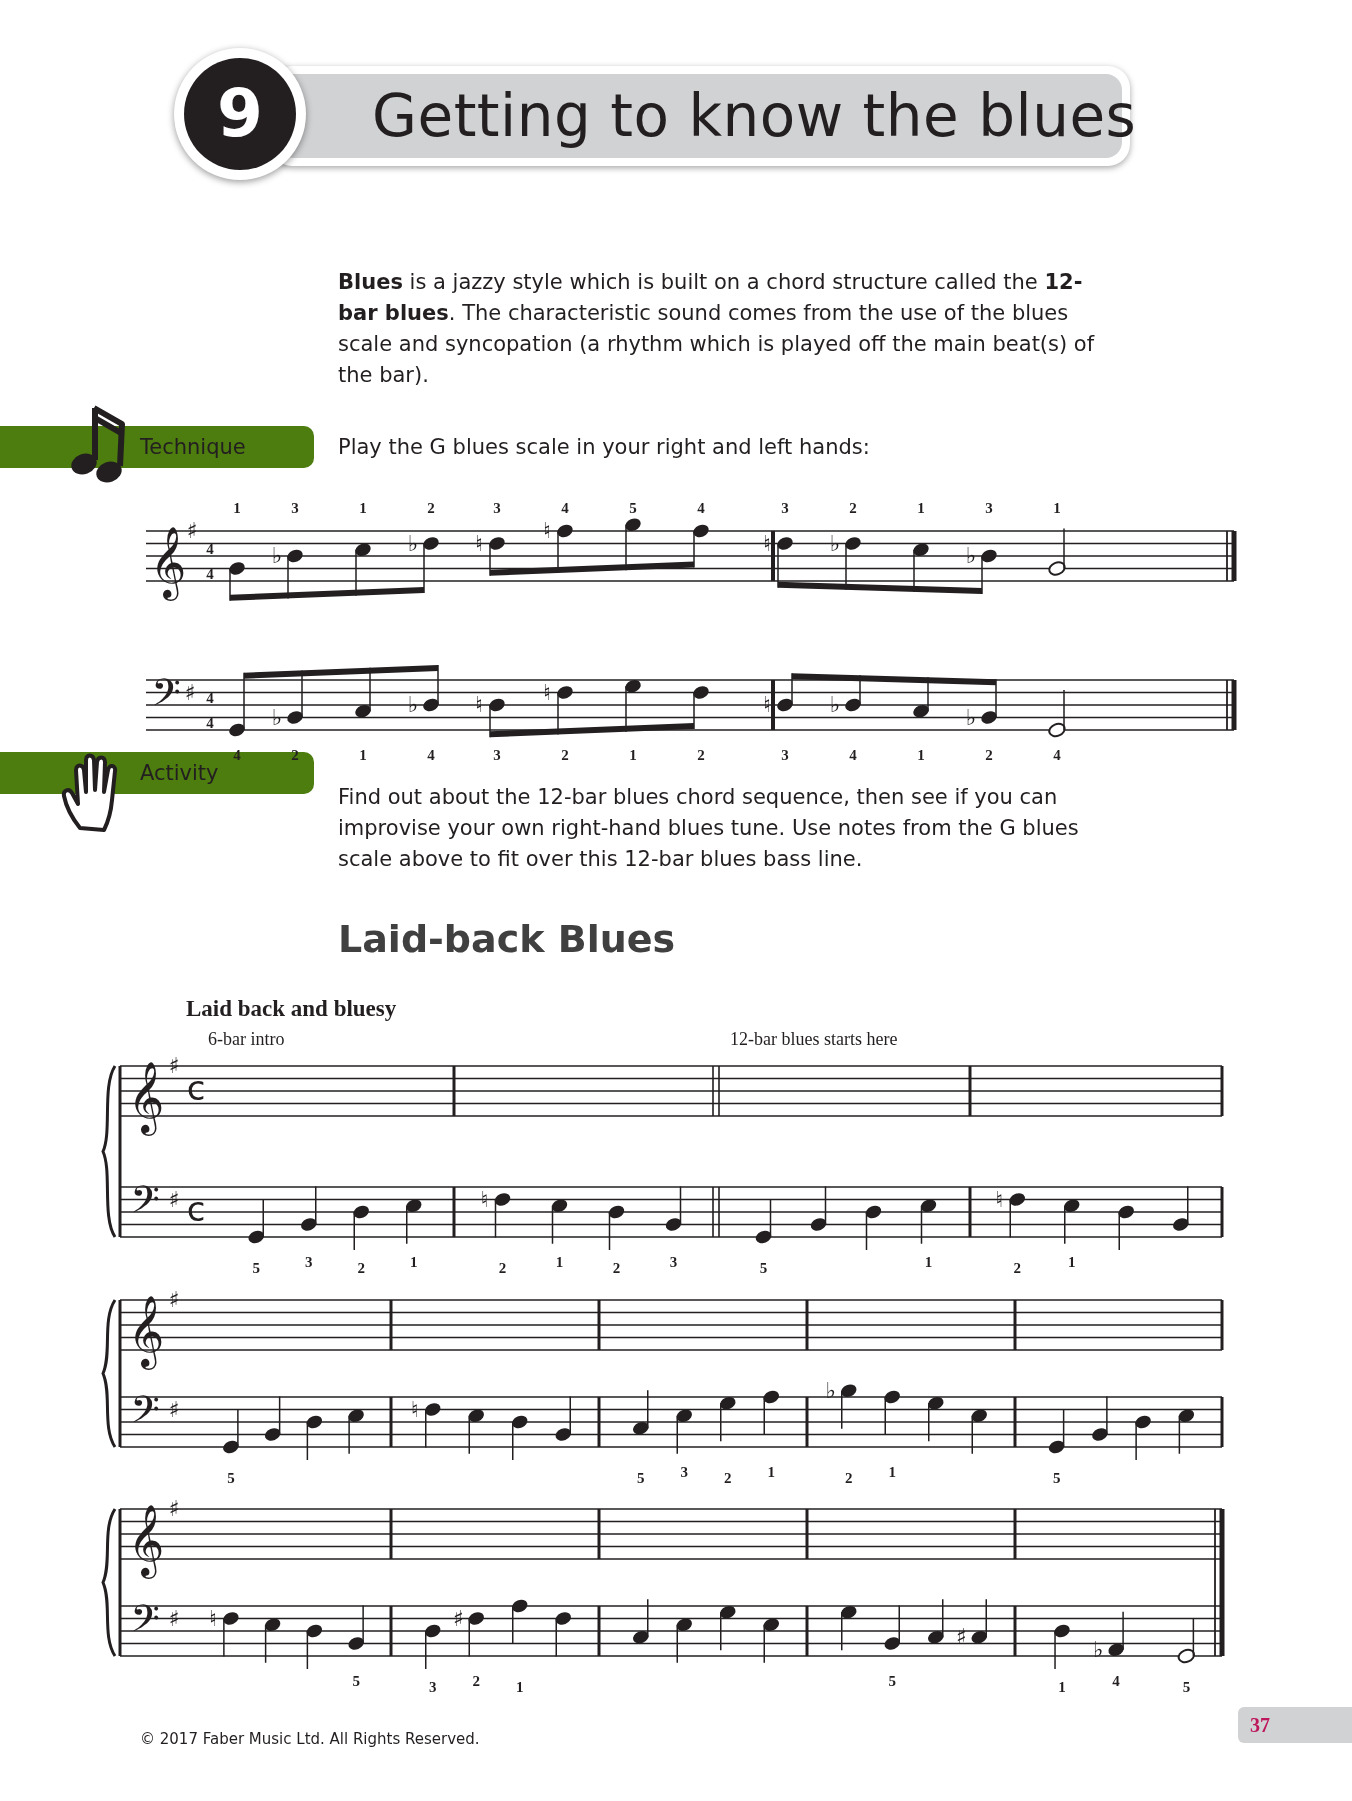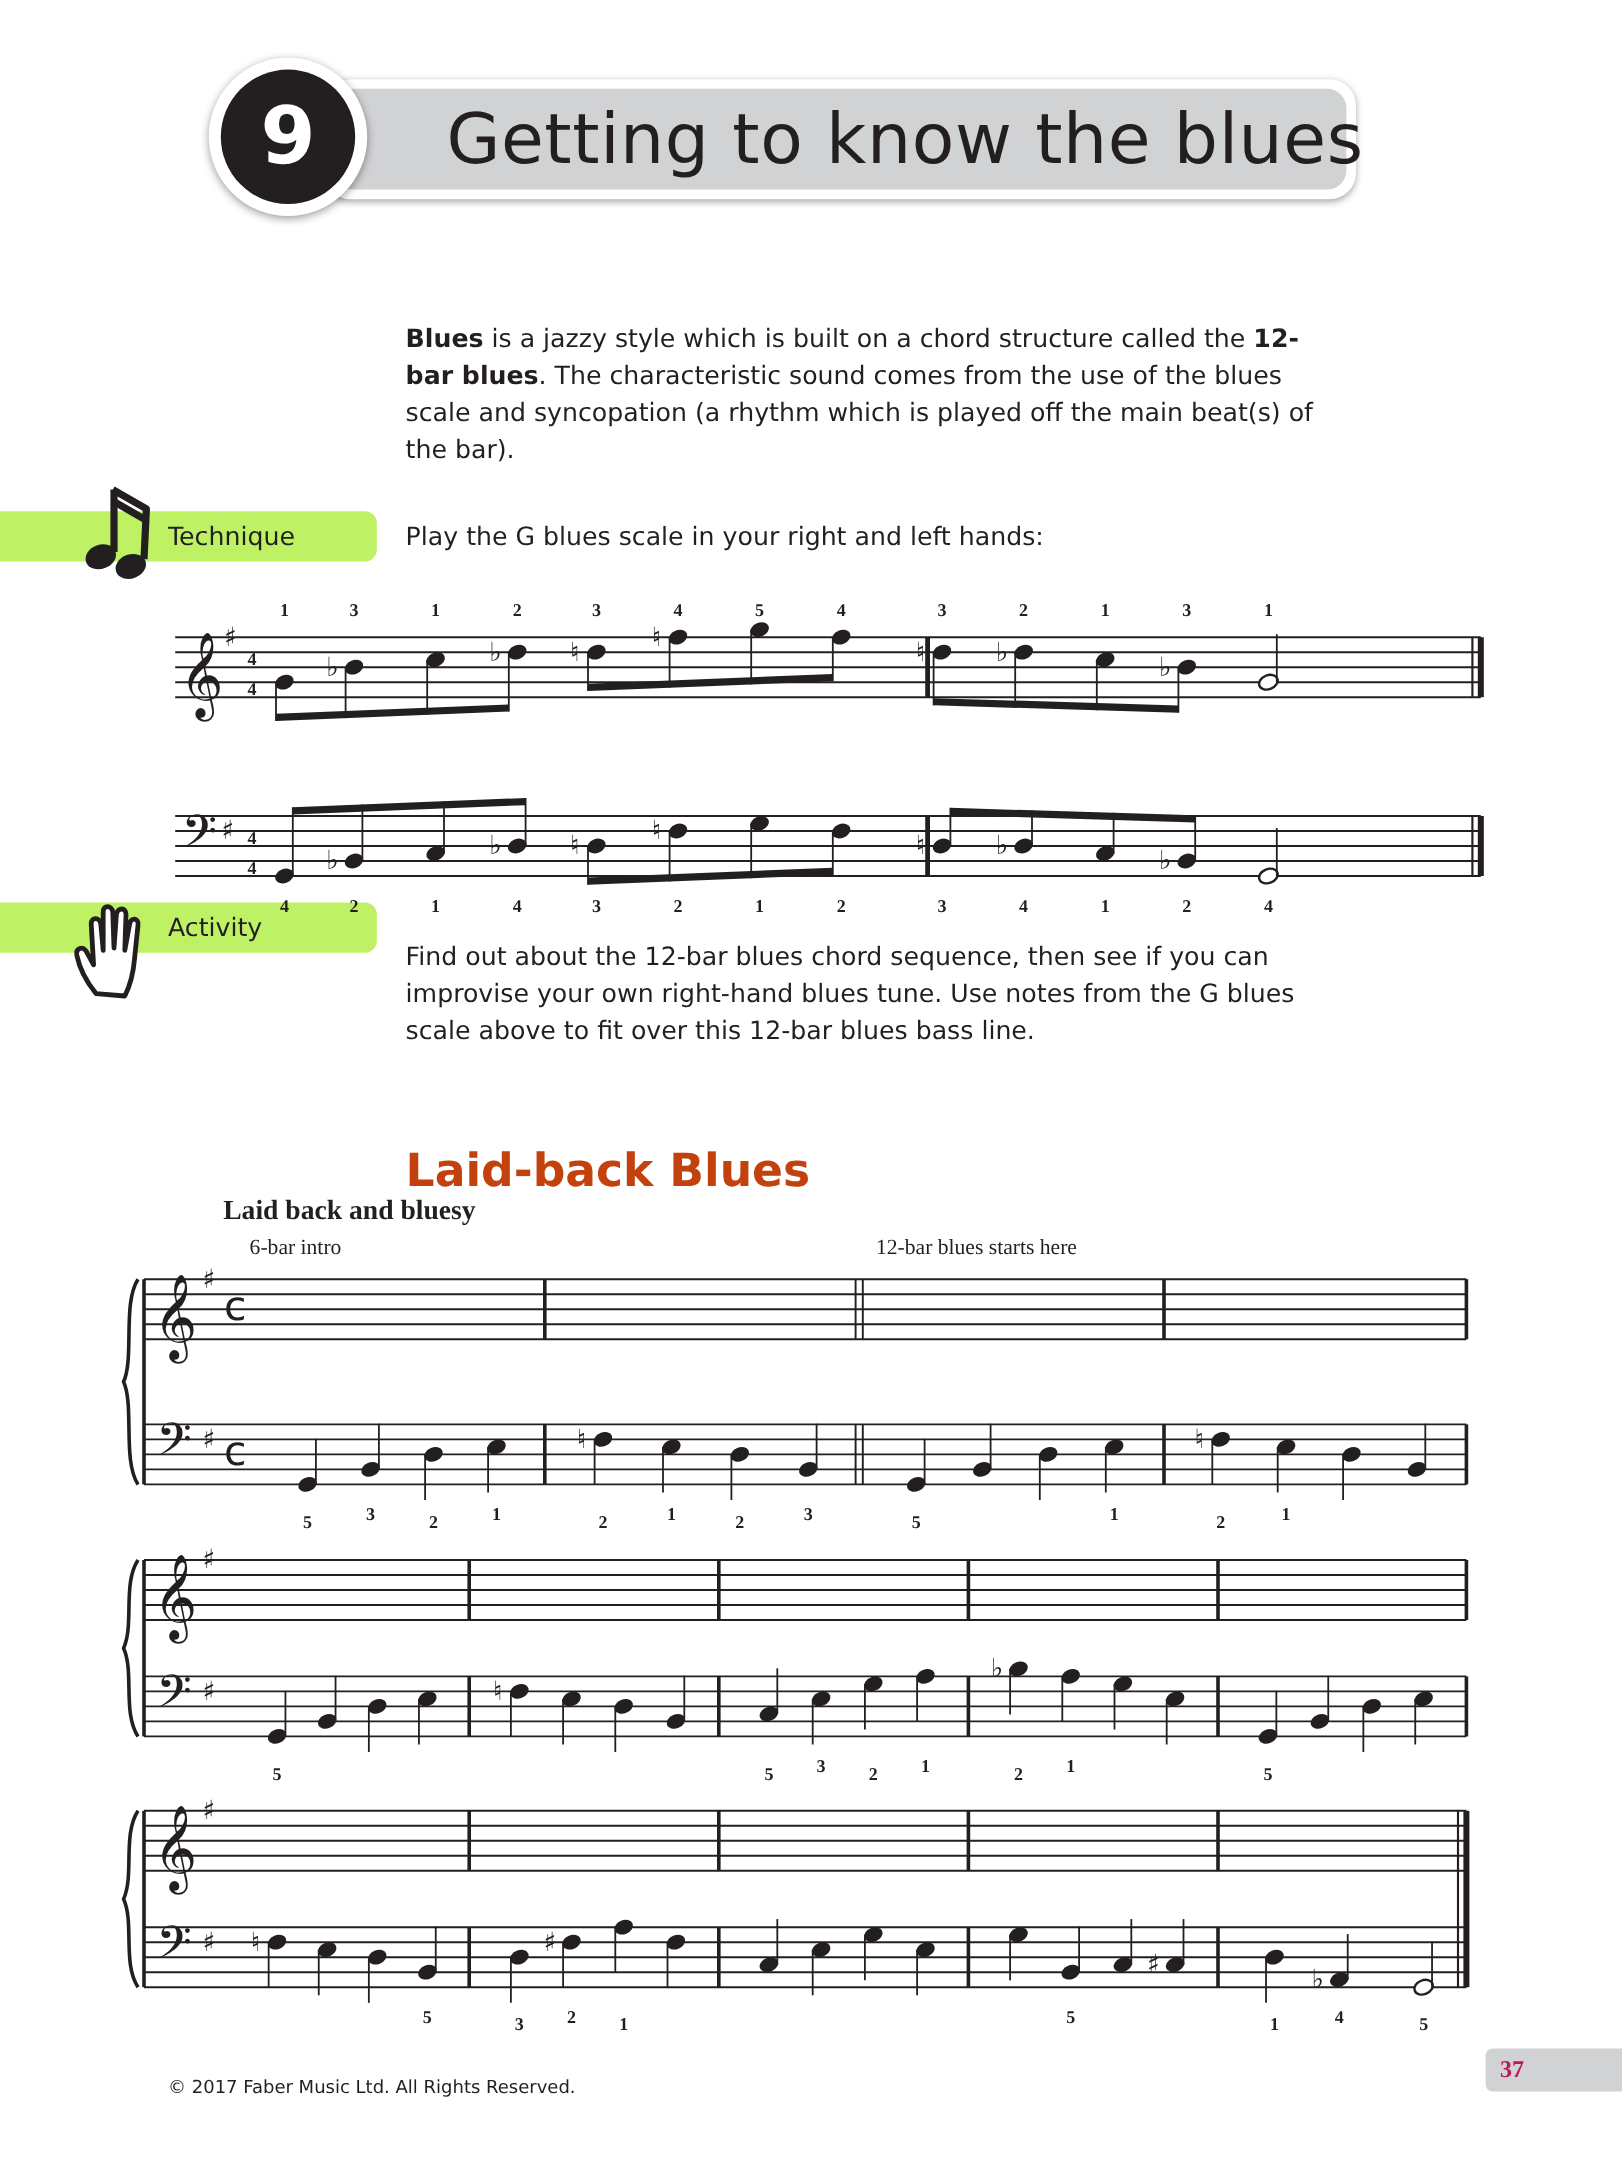--- a/index.html
+++ b/index.html
@@ -21,27 +21,27 @@
     font-size: 66px; line-height: 112px; text-align: center; }
 
   
   .para { font-family: "DejaVu Sans", sans-serif; font-size: 21px; line-height: 31px; color: #231f20; }
   .para b { font-weight: bold; }
   .intro { left: 338px; top: 267px; width: 780px; }
   .technique-text { left: 338px; top: 432px; width: 780px; }
   .activity-text { left: 338px; top: 782px; width: 780px; }
 
   
-  .side-tab { left: 0; width: 314px; height: 42px; background: #bef264;
+  .side-tab { left: 0; width: 314px; height: 42px; background: #4d7c0f;
     border-radius: 0 10px 10px 0; }
   .side-tab-label { position: absolute; left: 140px; top: 0; line-height: 42px;
     font-family: "DejaVu Sans", sans-serif; font-size: 21px; color: #231f20; }
 
   .song-title { left: 338px; top: 914px; font-family: "DejaVu Sans", sans-serif;
-    font-size: 38px; font-weight: bold; color: #c2410c; line-height: 50px; margin-top: 36px; }
+    font-size: 38px; font-weight: bold; color: #404040; line-height: 50px; }
   .tempo { left: 186px; top: 996px; font-family: "Liberation Serif", "DejaVu Serif", serif;
     font-size: 23px; font-weight: bold; color: #231f20; }
   .anno { font-family: "Liberation Serif", "DejaVu Serif", serif; font-size: 18px; color: #231f20; }
 
   .footer-copy { left: 140px; top: 1730px; font-family: "DejaVu Sans", sans-serif; font-size: 15px; color: #231f20; }
   .page-num-box { left: 1238px; top: 1707px; width: 114px; height: 36px; background: #d1d2d4;
     border-radius: 6px 0 0 6px; }
   .page-num { position: absolute; left: 12px; top: 0; line-height: 36px;
     font-family: Liberation Serif, serif; font-weight: bold; font-size: 20px; color: #be185d; }
 

